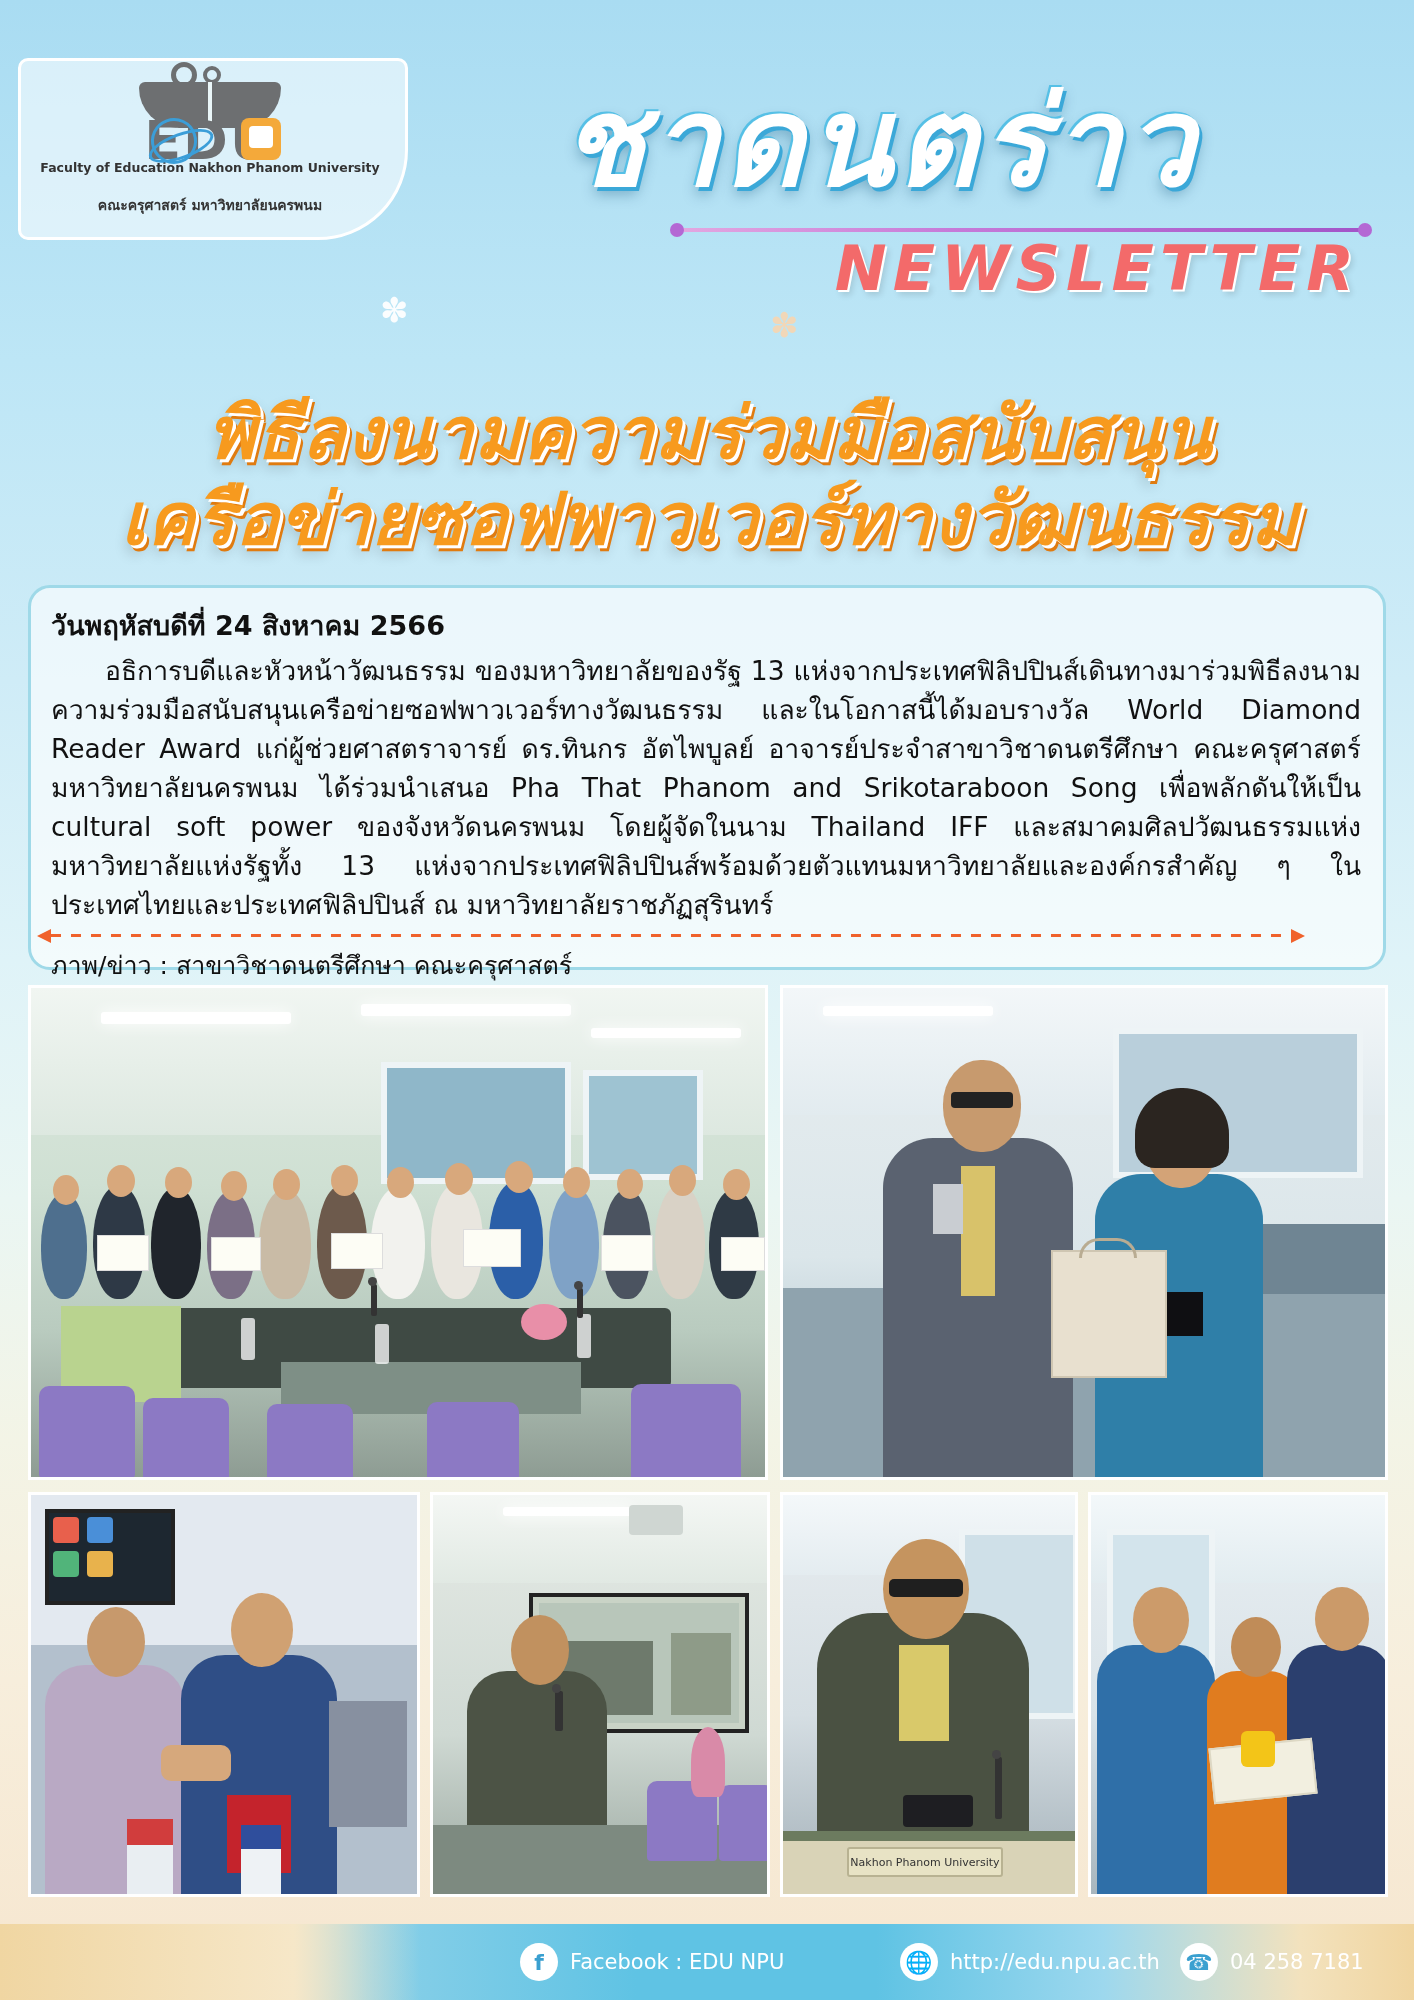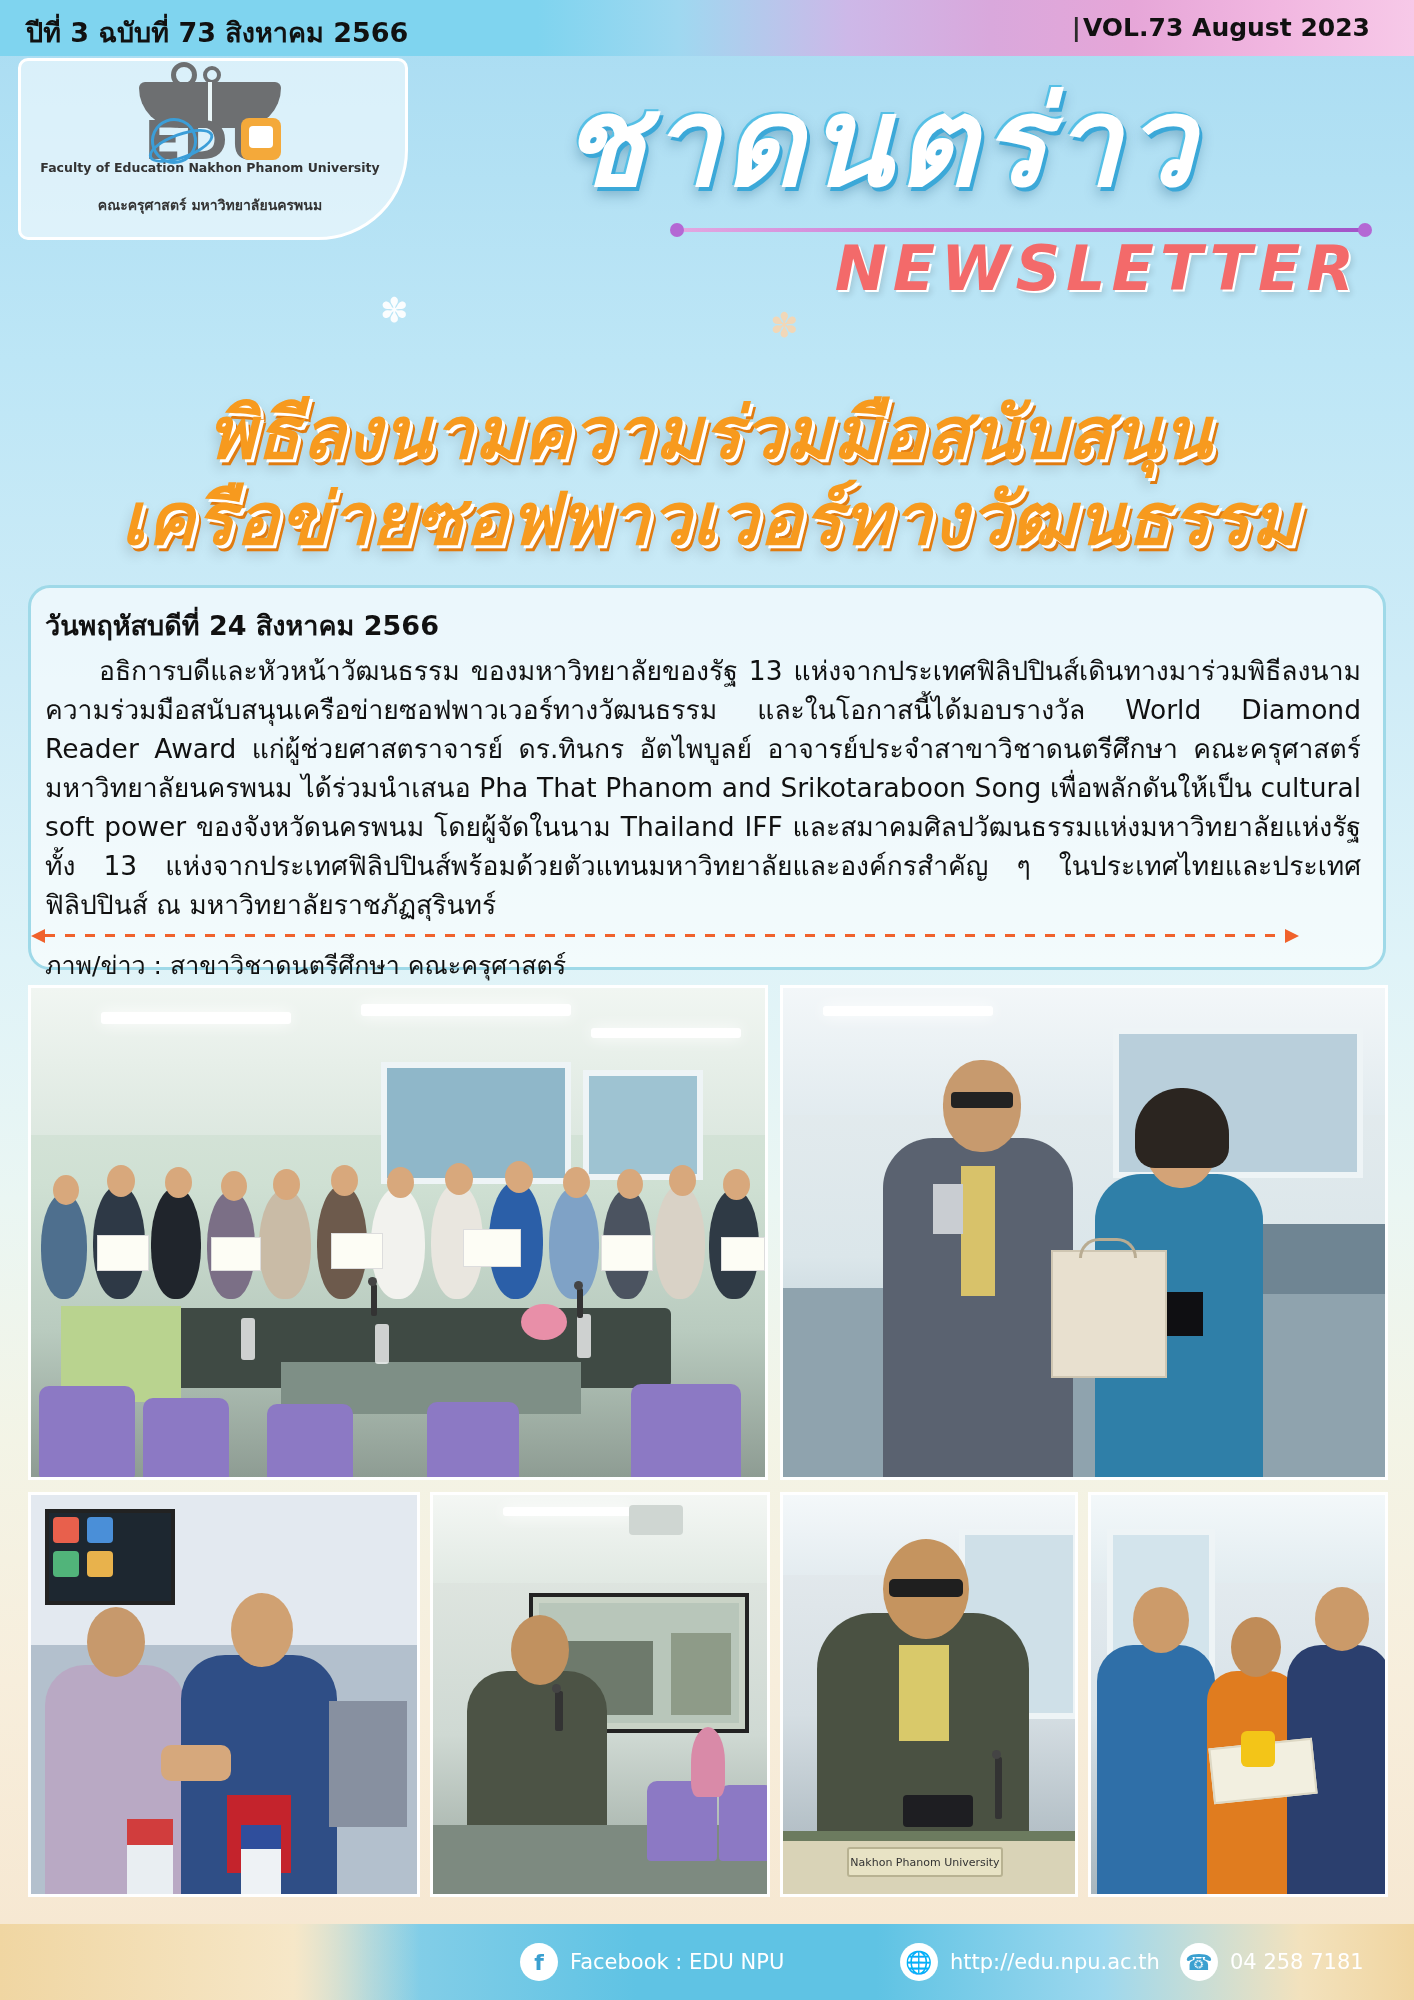--- a/index.html
+++ b/index.html
@@ -135,21 +135,21 @@
     text-shadow: 3px 3px 0 #ffffff, 5px 6px 0 #e07b10, 0 8px 14px rgba(0,0,0,0.18);
     font-family: "DejaVu Sans", "Liberation Sans", sans-serif;
   }
 
   
   .body-card {
     position: absolute; top: 585px; left: 28px; width: 1358px; height: 385px;
     background: rgba(255,255,255,0.62);
     border: 3px solid #9fd9e8;
     border-radius: 22px;
-    padding: 16px 22px 10px 14px;
+    padding: 16px 22px 10px 20px;
   }
   .body-date {
     font-size: 27px; font-weight: bold; color: #111; margin-bottom: 4px;
   }
   .body-text {
     font-size: 26.5px; line-height: 39px; color: #111; text-align: justify;
     text-indent: 54px;
   }
   .dash-rule {
     margin-top: 10px; width: 1240px; height: 3px;
@@ -221,26 +221,20 @@
   .footer-left-block {
     position:absolute; left:0; top:0; width:420px; height:76px;
     background: linear-gradient(90deg,#f0d6a2 0%, #f6e7c8 70%, rgba(246,231,200,0) 100%);
   }
 </style>
 </head>
 <body>
 
 <div class="page">
 
-  <div class="topbar">
-    <div class="topbar-left">ปีที่ 3 ฉบับที่ 73 สิงหาคม 2566</div>
-    <div class="topbar-right">
-      <span class="bar">|</span><span>VOL.73 August 2023</span>
-    </div>
-  </div>
 
   <div class="logo-badge"></div>
   <div class="logo-wrap">
     <div class="logo-icon">
       <div class="logo-gear"></div>
       <div class="logo-gear2"></div>
       <div class="logo-book"></div>
       <div class="logo-edu">EDU</div>
       <div class="logo-atom"></div>
       <div class="logo-lamp"></div>

